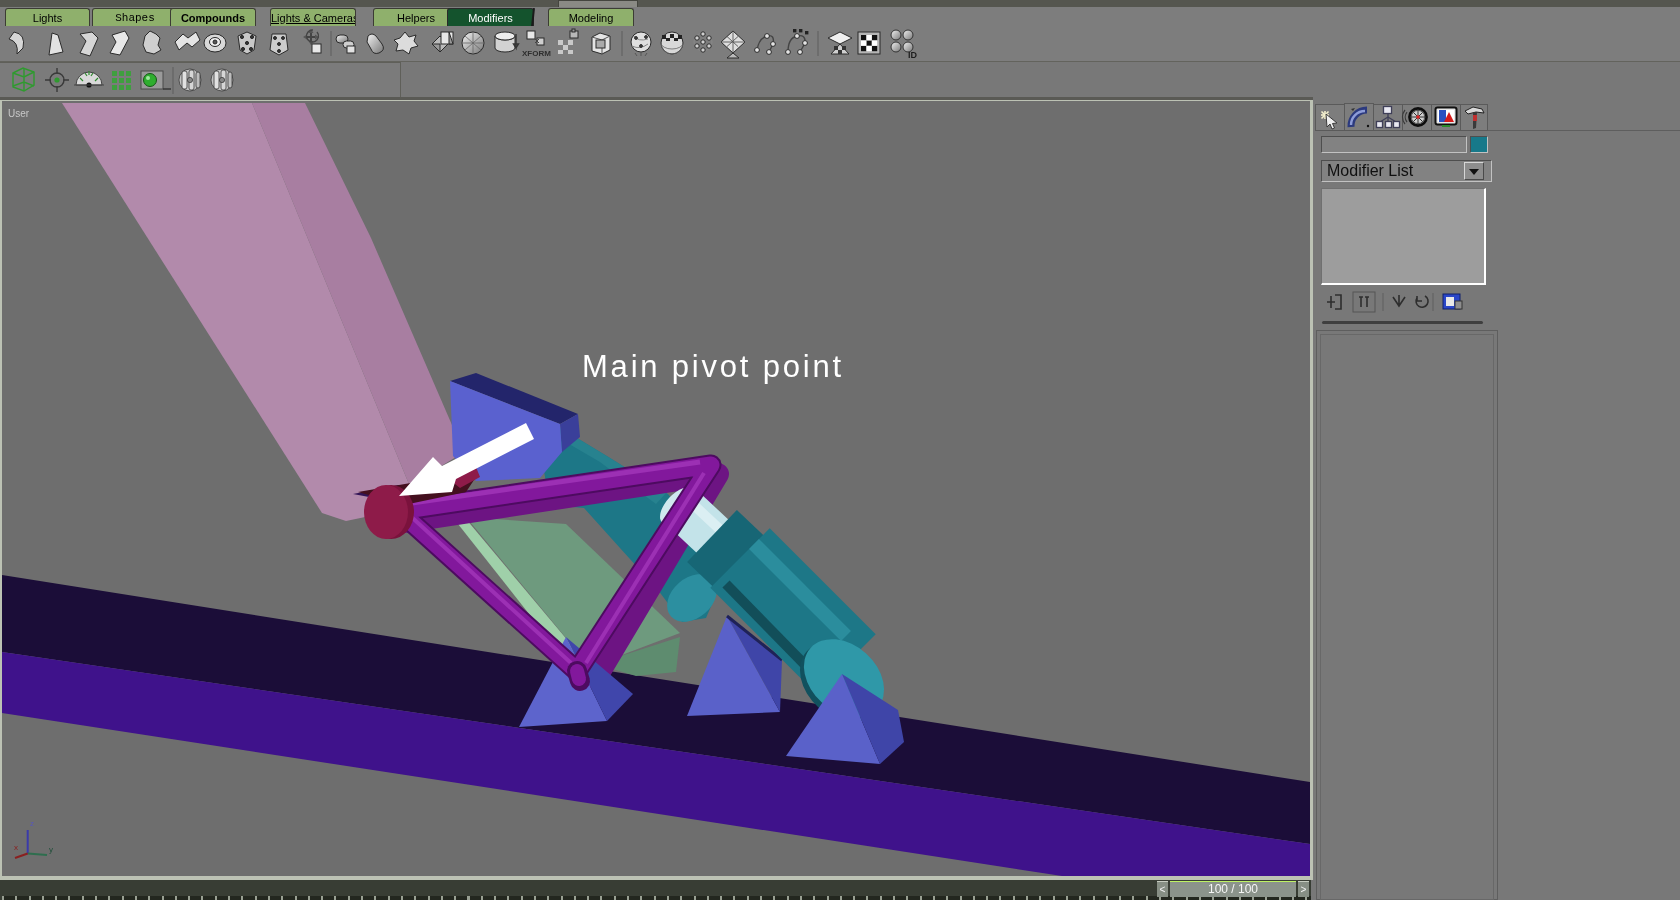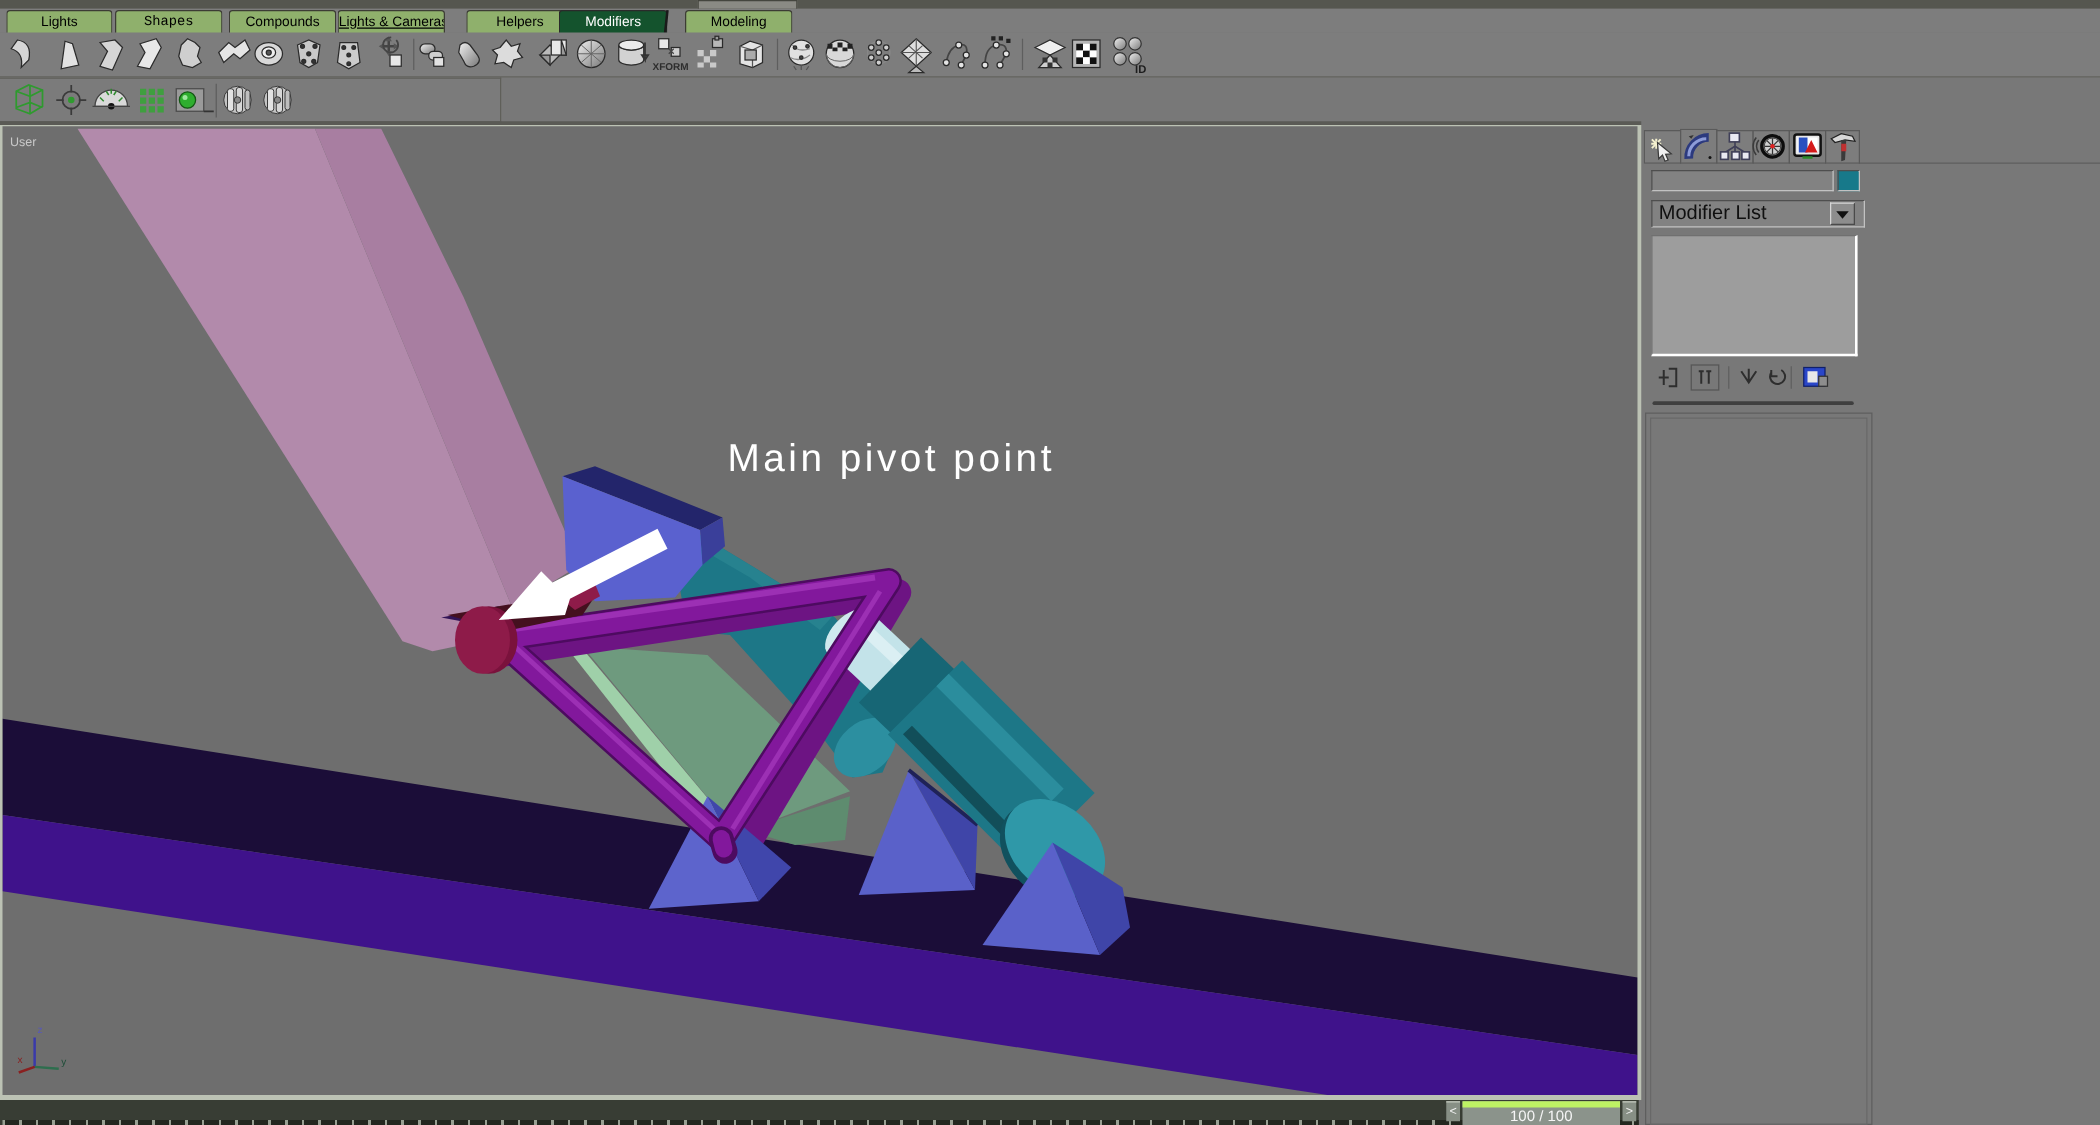--- a/index.html
+++ b/index.html
@@ -10,21 +10,21 @@
 </style>
 </head>
 <body>
 
 <div class="abs" style="left:0;top:0;width:1680px;height:7px;background:#55564f;"></div>
 <div class="abs" style="left:558px;top:0;width:78px;height:6px;background:#8a8a84;border:1px solid #44453e;"></div>
 
 <div class="abs" style="left:0;top:7px;width:1680px;height:19px;background:#7d7d7d;"></div>
 <div class="tab" style="left:5px;width:83px;">Lights</div>
 <div class="tab" style="left:92px;width:84px;font-family:Liberation Mono, monospace;">Shapes</div>
-<div class="tab" style="left:183px;width:84px;">Compounds</div>
+<div class="tab" style="left:170px;width:84px;font-weight:bold;">Compounds</div>
 <div class="tab" style="left:270px;width:84px;text-decoration:underline;">Lights &amp; Cameras</div>
 <div class="tab" style="left:373px;width:84px;">Helpers</div>
 <div class="tab tabsel" style="left:447px;width:85px;">Modifiers</div>
 <div class="tab" style="left:548px;width:84px;">Modeling</div>
 <div class="abs" style="left:532px;top:8px;width:2px;height:19px;background:#1a1a1a;transform:rotate(6deg);"></div>
 
 <div class="abs" id="row1" style="left:0;top:26px;width:1680px;height:35px;background:#7d7d7d;border-bottom:1px solid #63635d;"></div>
 <svg class="abs" style="left:0;top:26px;" width="930" height="35" viewBox="0 0 930 35">
   <defs>
     <linearGradient id="ball" x1="0" y1="0" x2="1" y2="1">
@@ -337,21 +337,21 @@
   <line x1="27.7" y1="853.5" x2="47" y2="855" stroke="#2e6e4e" stroke-width="2"></line>
   <line x1="27.7" y1="853.5" x2="15" y2="858" stroke="#8a2020" stroke-width="2"></line>
   <text x="30" y="826" font-size="8" fill="#5858b8">z</text>
   <text x="49" y="852" font-size="8" fill="#1e4e38">y</text>
   <text x="14" y="850" font-size="8" fill="#8a2020">x</text>
 </svg>
 
 <div class="abs" style="left:0;top:880px;width:1311px;height:20px;background:#383d34;"></div>
 <div class="abs" style="left:2px;top:896px;width:1309px;height:4px;background:repeating-linear-gradient(90deg,#99a093 0px,#99a093 2px,#23271f 2px,#23271f 13.3px);"></div>
 <div class="abs" style="left:1157px;top:881px;width:11px;height:15px;background:#878f85;border-top:1px solid #c6ccc0;color:#f4f4f4;font-size:10px;text-align:center;line-height:15px;">&lt;</div>
-<div class="abs" style="left:1170px;top:881px;width:126px;height:15px;background:#8b938b;border-top:5px solid #bef264;color:#f6f6f6;font-size:12px;text-align:center;line-height:15px;">100 / 100</div>
+<div class="abs" style="left:1170px;top:881px;width:126px;height:15px;background:#8b938b;border-top:1px solid #bef264;color:#f6f6f6;font-size:12px;text-align:center;line-height:15px;">100 / 100</div>
 <div class="abs" style="left:1298px;top:881px;width:11px;height:15px;background:#878f85;border-top:1px solid #c6ccc0;color:#f4f4f4;font-size:10px;text-align:center;line-height:15px;">&gt;</div>
 
 <div id="panel">
 
   <div class="abs" style="left:1487px;top:130px;width:193px;height:1px;background:#5e5e5e;"></div>
 
   <svg class="abs" style="left:1315px;top:103px;" width="173" height="28" viewBox="0 0 173 28">
     <g fill="#7d7d7d" stroke="#5a5a5a" stroke-width="1">
       <rect x="0.5" y="1.5" width="29" height="26"></rect>
       <rect x="29.5" y="0.5" width="29" height="27"></rect>

